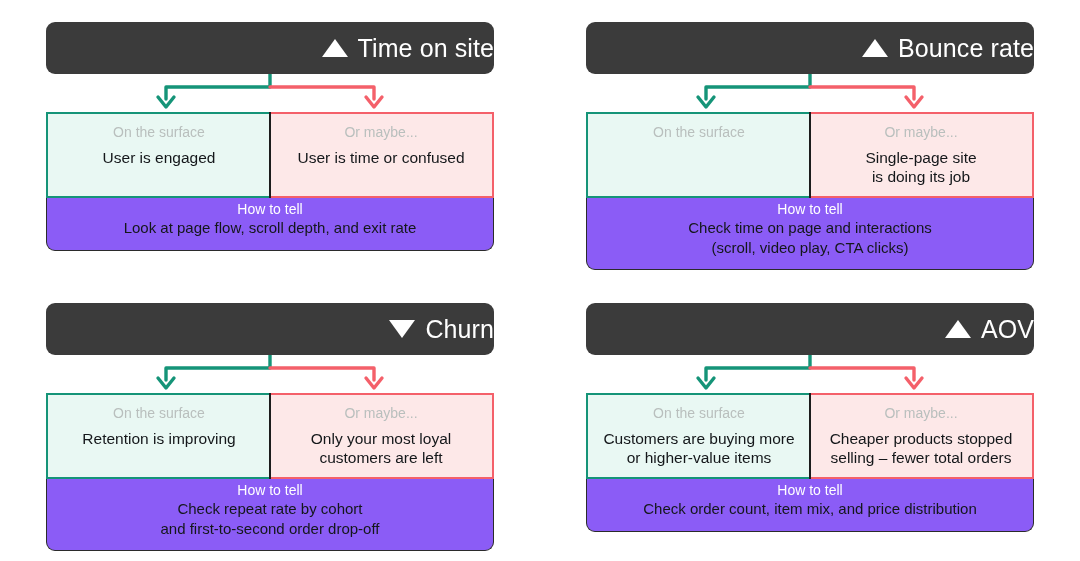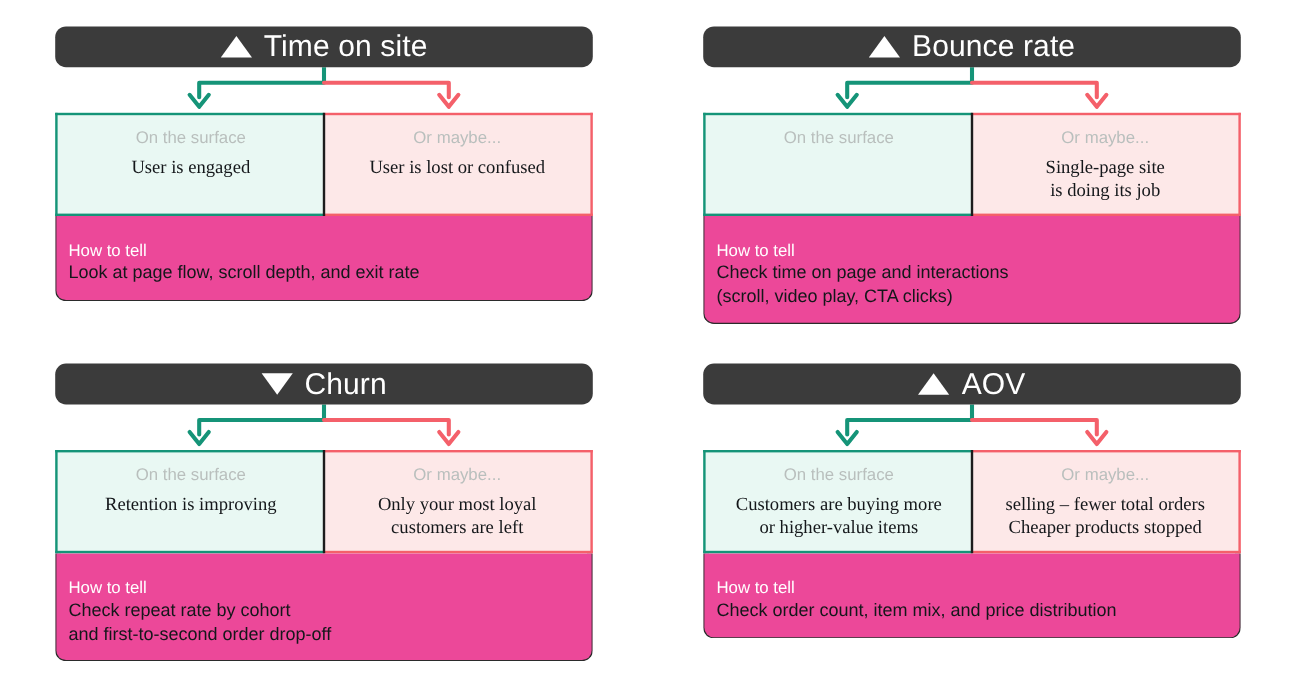--- a/index.html
+++ b/index.html
@@ -24,26 +24,26 @@
   }
 
   .card {
     position: relative;
     box-sizing: border-box;
     padding: 22px 46px 0 46px;
   }
 
   
   .card-header {
-    height: 34px;
+    height: 52px;
     background: #3b3b3b;
     border-radius: 9px;
     display: flex;
     align-items: center;
-    justify-content: center;
+    justify-content: flex-end;
     gap: 10px;
     color: #ffffff;
     position: relative;
     z-index: 3;
   }
   .trend-icon {
     width: 0;
     height: 0;
     display: block;
   }
@@ -111,32 +111,32 @@
   .panel-label {
     font-size: 14px;
     color: #b9bfbd;
     line-height: 1.2;
     margin-bottom: 7px;
   }
   .panel-text {
     font-size: 15.5px;
     color: #14171a;
     line-height: 1.25;
-    font-family: Liberation Serif, serif;
   }
 
   
   .howto {
-    background: #ec4899;
+    background: #8b5cf6;
     border: 1px solid #2b2b2b;
     border-top: none;
     border-bottom-left-radius: 9px;
     border-bottom-right-radius: 9px;
     box-sizing: border-box;
-    padding: 20px 10px 12px 10px;
+    padding: 2px 10px 12px 10px;
+    text-align: center;
   }
   .howto-label {
     font-size: 14px;
     color: #ffffff;
     line-height: 1.2;
     margin-bottom: 7px;
   }
   .howto-text {
     font-size: 15px;
     color: #14171a;
@@ -161,21 +161,21 @@
       <path d="M320 23 L328 33 L336 23" fill="none" stroke="#f4606a" stroke-width="3.4" stroke-linecap="round" stroke-linejoin="round"></path>
     </svg>
     <div class="panels">
       <div class="panel surface">
         <span class="panel-label">On the surface</span>
         <span class="panel-text">User is engaged</span>
 
       </div>
       <div class="panel maybe">
         <span class="panel-label">Or maybe...</span>
-        <span class="panel-text">User is lost or confused</span>
+        <span class="panel-text">User is time or confused</span>
 
       </div>
       <div class="panel-divider"></div>
     </div>
     <div class="howto">
       <span class="howto-label">How to tell</span>
       <div class="howto-text">Look at page flow, scroll depth, and exit rate</div>
       
     </div>
   </div>
@@ -253,22 +253,22 @@
       <path d="M320 23 L328 33 L336 23" fill="none" stroke="#f4606a" stroke-width="3.4" stroke-linecap="round" stroke-linejoin="round"></path>
     </svg>
     <div class="panels">
       <div class="panel surface">
         <span class="panel-label">On the surface</span>
         <span class="panel-text">Customers are buying more</span>
         <span class="panel-text line2">or higher-value items</span>
       </div>
       <div class="panel maybe">
         <span class="panel-label">Or maybe...</span>
+        <span class="panel-text">Cheaper products stopped</span>
         <span class="panel-text line2">selling – fewer total orders</span>
-        <span class="panel-text">Cheaper products stopped</span>
       </div>
       <div class="panel-divider"></div>
     </div>
     <div class="howto">
       <span class="howto-label">How to tell</span>
       <div class="howto-text">Check order count, item mix, and price distribution</div>
       
     </div>
   </div>
 

